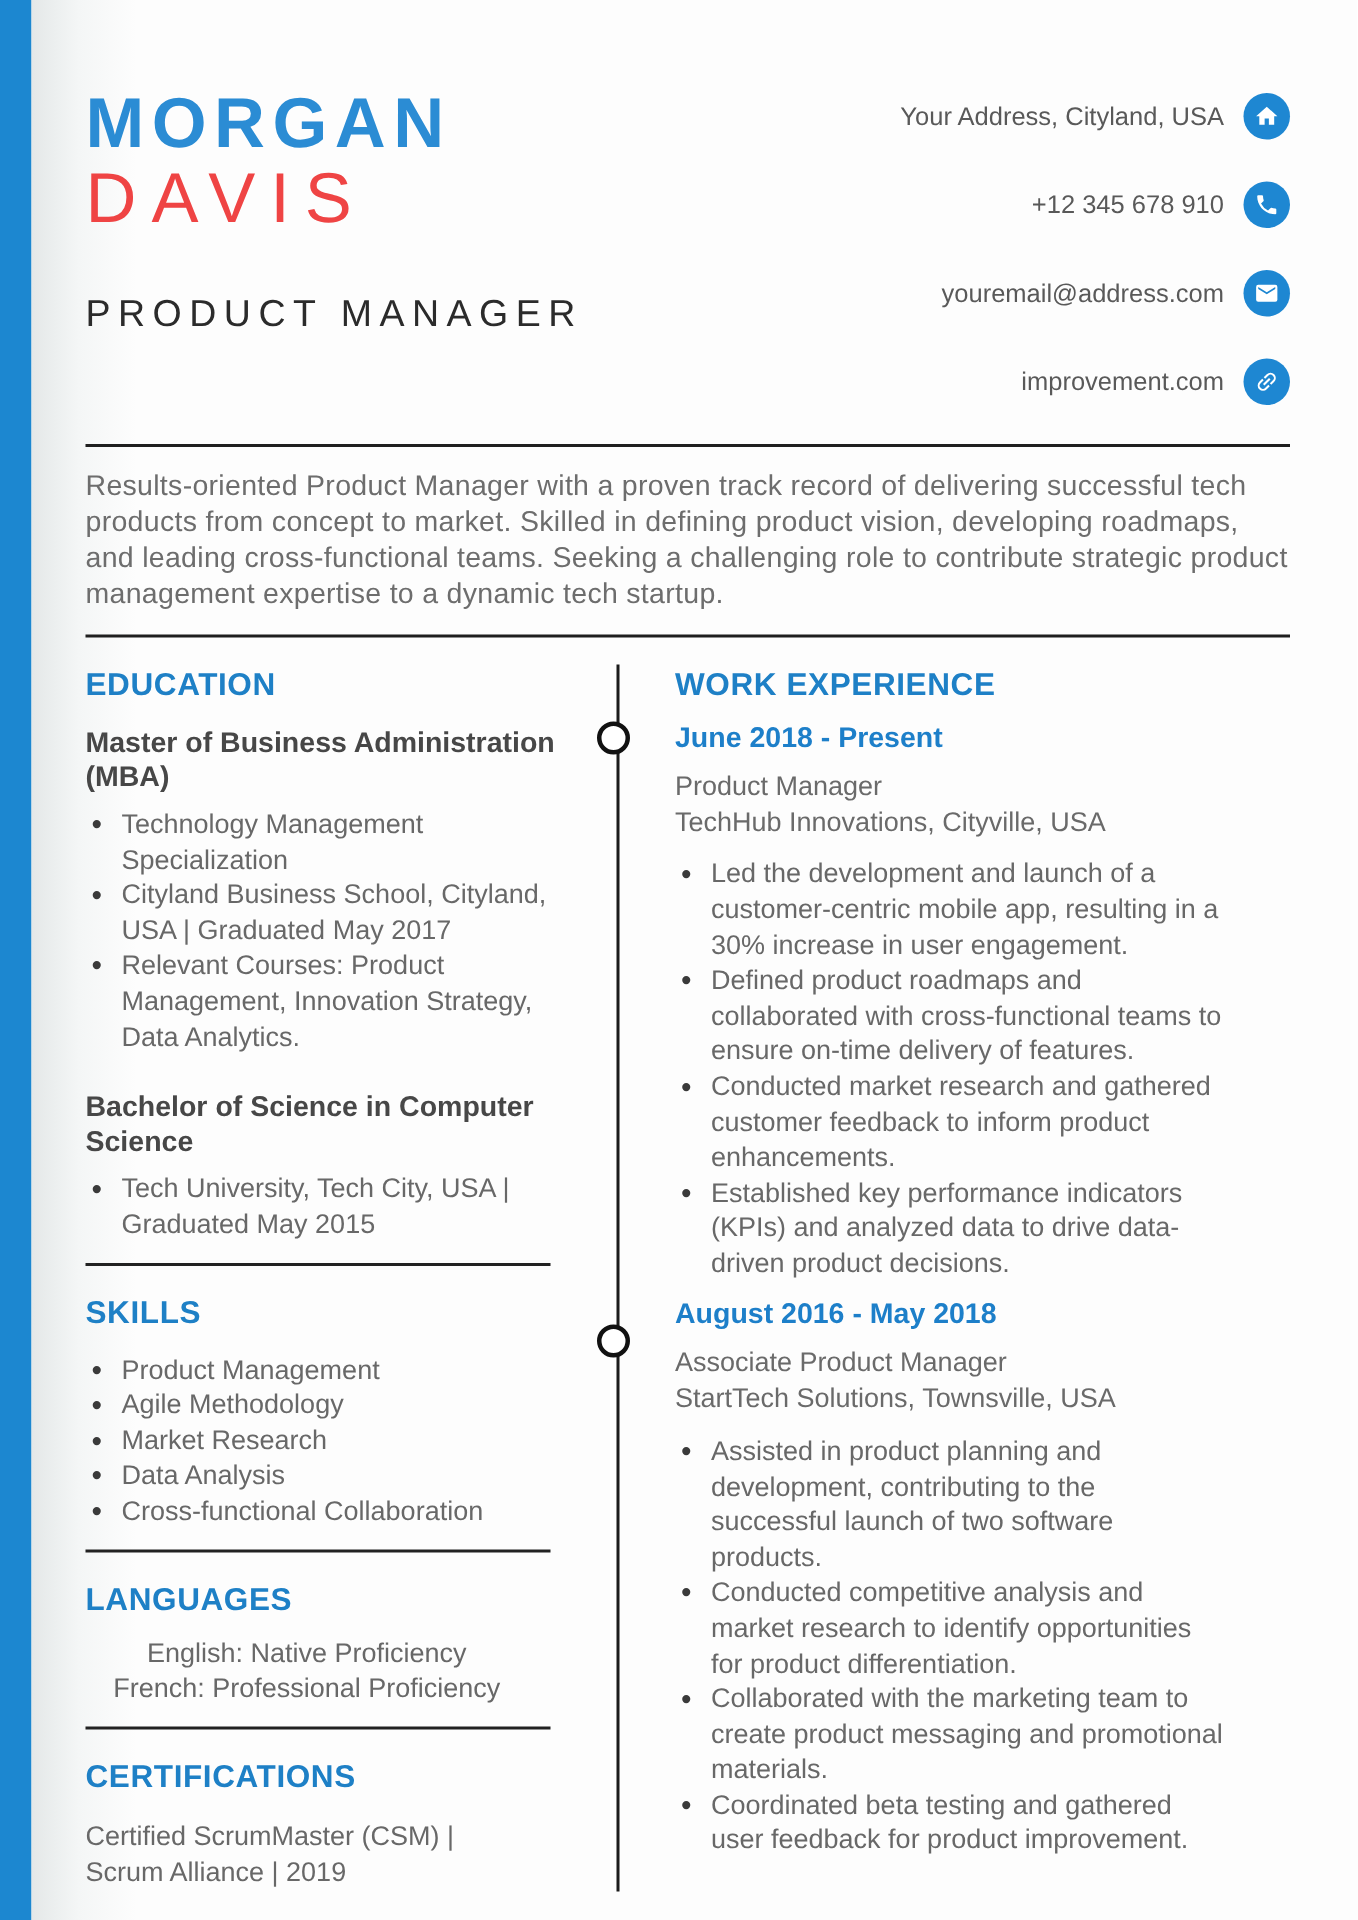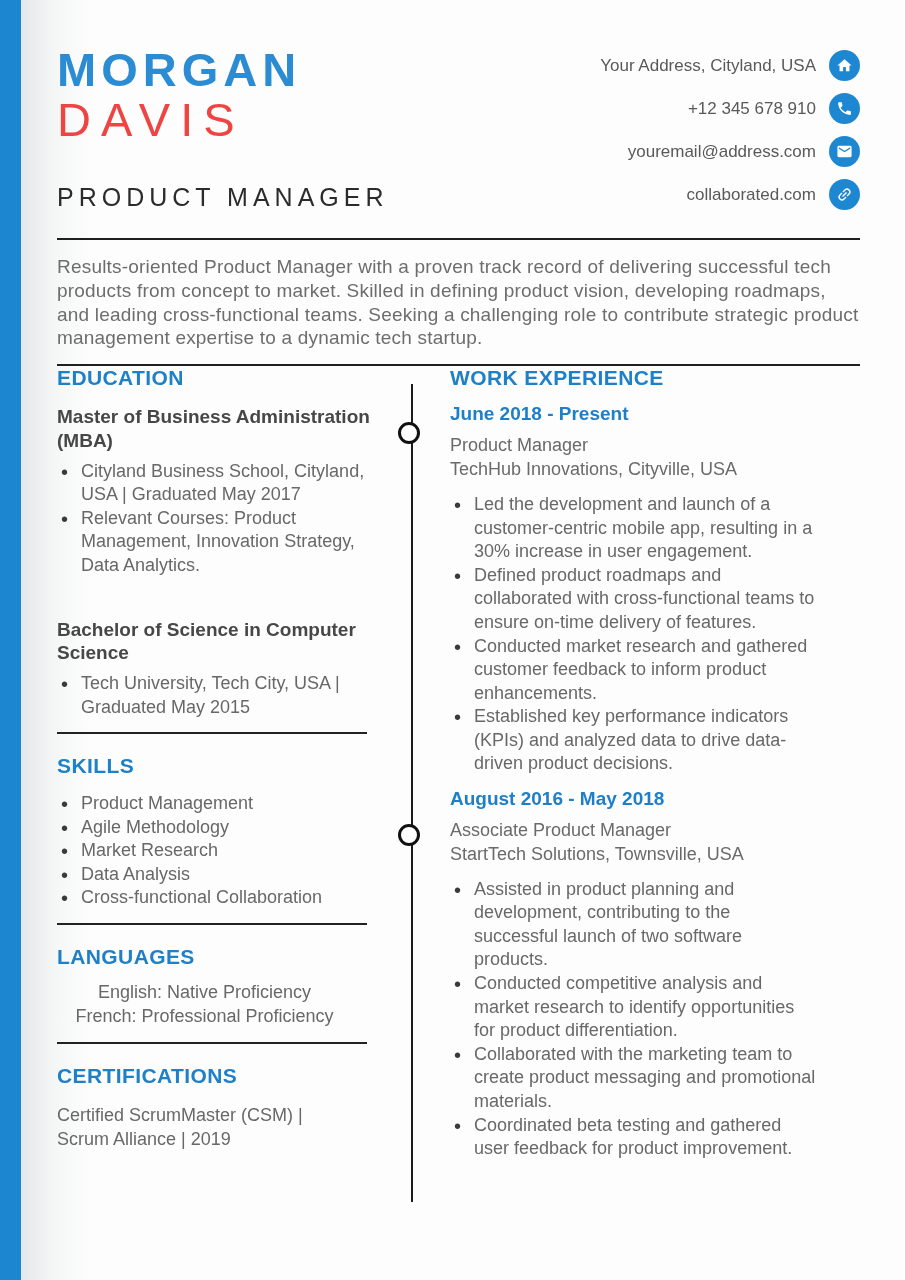--- a/index.html
+++ b/index.html
@@ -4,62 +4,62 @@
 <style>
   * { margin:0; padding:0; box-sizing:border-box; }
   html,body { background:#ffffff; }
   body { width:905px; height:1280px; font-family:"Liberation Sans", sans-serif; }
 
   .page { position:relative; width:905px; height:1280px; background:#fdfdfd; overflow:hidden; }
   .left-bar { position:absolute; left:0; top:0; width:21px; height:100%; background:#1c87d0; }
   .left-fade { position:absolute; left:21px; top:0; width:70px; height:100%;
                background:linear-gradient(90deg,#e4e8e8 0%, #f4f6f6 45%, rgba(255,255,255,0) 100%); }
 
-  .content { position:absolute; left:57px; top:0; width:803px; }
+  .content { position:absolute; left:57px; top:12px; width:803px; }
 
   
   .header { display:flex; justify-content:space-between; padding-top:45px; }
   .name-first { font-size:47px; font-weight:800; color:#2b8cd4; letter-spacing:5px; line-height:1.06; }
   .name-last  { font-size:47px; font-weight:500; color:#ef4444; letter-spacing:10px; line-height:1.06; }
   .job-title  { margin-top:38px; font-size:25px; font-weight:400; color:#2b2b2b; letter-spacing:5px; }
 
-  .contacts { display:flex; flex-direction:column; gap:12px; padding-top:5px;margin-left:48px; }
+  .contacts { display:flex; flex-direction:column; gap:28px; padding-top:5px;margin-left:48px; }
   .contact-row { display:flex; align-items:center; justify-content:flex-end; gap:13px; }
   .contact-text { font-size:17px; color:#595959; }
   .contact-icon { flex:0 0 auto; width:31px; height:31px; border-radius:50%; background:#1e87d2;
                   display:flex; align-items:center; justify-content:center; }
   .contact-icon svg { width:17px; height:17px; fill:#ffffff; }
 
   .divider { height:2px; background:#1f1f1f; }
   .divider-header { margin-top:26px; }
 
   
   .section-heading { font-size:21px; font-weight:700; color:#1e80c6; letter-spacing:0.4px; }
   .summary { margin-top:15px; }
   .summary-text { margin-top:11px; font-size:19px; color:#6d6d6d; line-height:1.26; letter-spacing:0.2px; }
   .divider-summary { margin-top:14px; }
 
   
-  .columns { position:relative; display:flex; }
+  .columns { position:relative; display:flex; padding-top:20px; }
   .col-left { width:336px; }
   .col-right { width:368px; margin-left:57px; }
 
   .timeline-line { position:absolute; left:354px; top:18px; width:2px; height:818px; background:#1b1b1b; }
   .timeline-dot { position:absolute; left:341px; width:22px; height:22px; background:#ffffff;
                   border:3px solid #111111; border-radius:50%; }
   .dot-1 { top:56px; }
   .dot-2 { top:458px; }
 
   
   .degree-title { margin-top:15px; font-size:19px; font-weight:700; color:#474747; line-height:1.22; }
   .degree-title + .bullets { margin-top:8px; }
   .bullets { list-style:none; }
   .bullets li { position:relative; padding-left:24px; font-size:18px; color:#686868; line-height:1.31; }
   .bullets li::before { content:"•"; position:absolute; left:4px; top:-1px; color:#3a3a3a; font-size:20px; }
-  .degree-block-2 { margin-top:40px; }
+  .degree-block-2 { margin-top:24px; }
   .left-divider { width:310px; height:2px; background:#222222; margin-top:13px; margin-bottom:20px; }
   .skills-list { margin-top:14px; }
   .plain-lines { margin-top:12px; font-size:18px; color:#686868; line-height:1.33; max-width:295px;text-align:center; }
   .cert-text { margin-top:16px; font-size:18px; color:#686868; line-height:1.33; max-width:295px; }
 
   
   .job-dates { font-size:19px; font-weight:700; color:#1d7fc9; line-height:1.15; }
   .job-1 .job-dates { margin-top:13px; }
   .job-2 { margin-top:12px; }
   .job-role { margin-top:9px; font-size:18px; color:#6a6a6a; line-height:1.33; }
@@ -100,21 +100,21 @@
         </div>
         <div class="contact-row">
           <span class="contact-text">youremail@address.com</span>
           <span class="contact-icon">
             <svg viewBox="0 0 24 24">
                 <path d="M20 4H4a2 2 0 0 0-2 2v12a2 2 0 0 0 2 2h16a2 2 0 0 0 2-2V6a2 2 0 0 0-2-2zm0 4l-8 5-8-5V6l8 5 8-5v2z"></path>
               </svg>
           </span>
         </div>
         <div class="contact-row">
-          <span class="contact-text">collaborated.com</span>
+          <span class="contact-text">improvement.com</span>
           <span class="contact-icon">
             <svg viewBox="0 0 24 24">
                 <g transform="rotate(-45 12 12)">
                   <path d="M3.9 12A3.1 3.1 0 0 1 7 8.9h4V7H7a5 5 0 0 0 0 10h4v-1.9H7A3.1 3.1 0 0 1 3.9 12zM8 13h8v-2H8v2zm9-6h-4v1.9h4a3.1 3.1 0 0 1 0 6.2h-4V17h4a5 5 0 0 0 0-10z"></path>
                 </g>
               </svg>
           </span>
         </div>
       </div>
     </div>
@@ -133,20 +133,21 @@
       <div class="timeline-dot dot-1"></div>
       <div class="timeline-dot dot-2"></div>
 
       <div class="col-left">
 
         <div>
           <div class="section-heading">EDUCATION</div>
 
           <div class="degree-title">Master of Business Administration (MBA)</div>
           <ul class="bullets">
+            <li>Technology Management Specialization</li>
             <li>Cityland Business School, Cityland, USA | Graduated May 2017</li>
             <li>Relevant Courses: Product Management, Innovation Strategy, Data Analytics.</li>
           </ul>
 
           <div class="degree-title degree-block-2">Bachelor of Science in Computer Science</div>
           <ul class="bullets">
             <li>Tech University, Tech City, USA | Graduated May 2015</li>
           </ul>
         </div>
 

